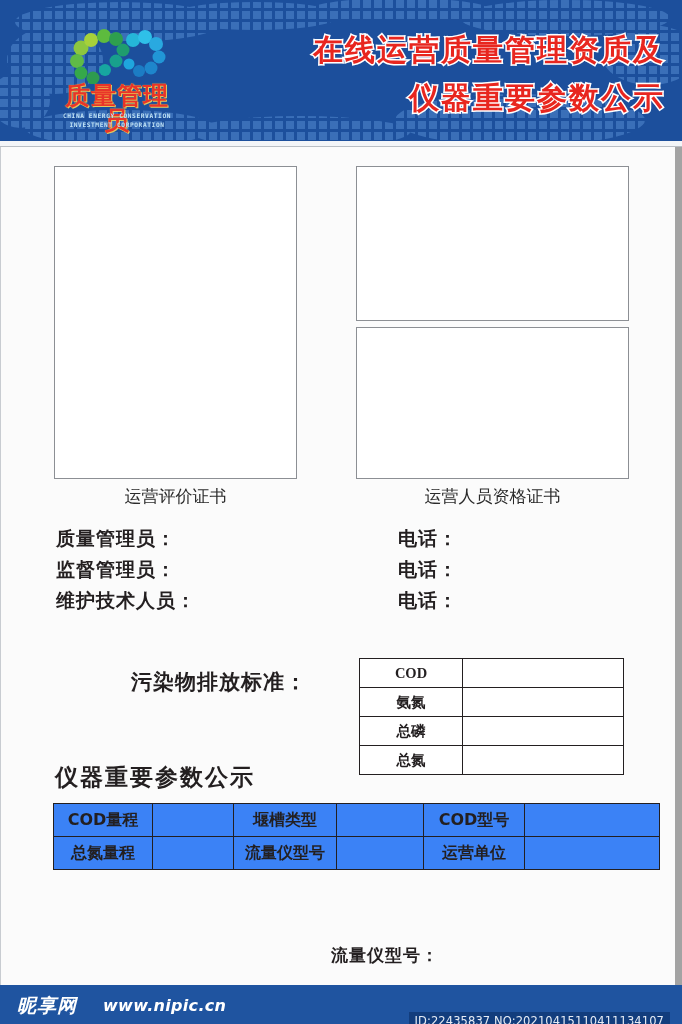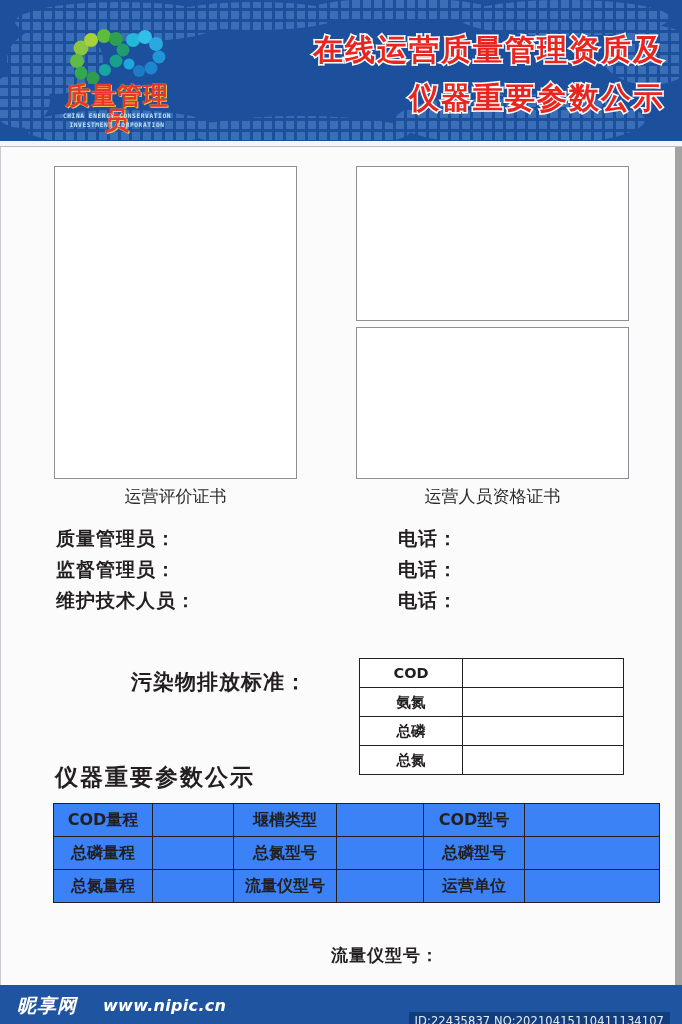--- a/index.html
+++ b/index.html
@@ -189,20 +189,21 @@
   }
   .pollutant-table td {
     border: 1.6px solid #231f20;
     height: 28px;
     padding: 0;
     font-size: 14.5px;
     font-weight: bold;
     color: #231f20;
     text-align: center;
     background: #ffffff;
+    font-family: Liberation Serif, serif;
   }
   .pollutant-table td.val { width: 160px; }
   .pollutant-table td.key { width: 102px; }
 
   
   .instr-heading {
     position: absolute;
     left: 54px;
     top: 615px;
     font-size: 23px;
@@ -417,28 +418,20 @@
       <tbody>
         <tr>
           <td class="k1">COD量程</td>
           <td class="v1"></td>
           <td class="k2">堰槽类型</td>
           <td class="v2"></td>
           <td class="k3">COD型号</td>
           <td class="v3"></td>
         </tr>
         <tr>
-          <td class="k1">总磷量程</td>
-          <td class="v1"></td>
-          <td class="k2">总氮型号</td>
-          <td class="v2"></td>
-          <td class="k3">总磷型号</td>
-          <td class="v3"></td>
-        </tr>
-        <tr>
           <td class="k1">总氮量程</td>
           <td class="v1"></td>
           <td class="k2">流量仪型号</td>
           <td class="v2"></td>
           <td class="k3">运营单位</td>
           <td class="v3"></td>
         </tr>
       </tbody>
     </table>
 

